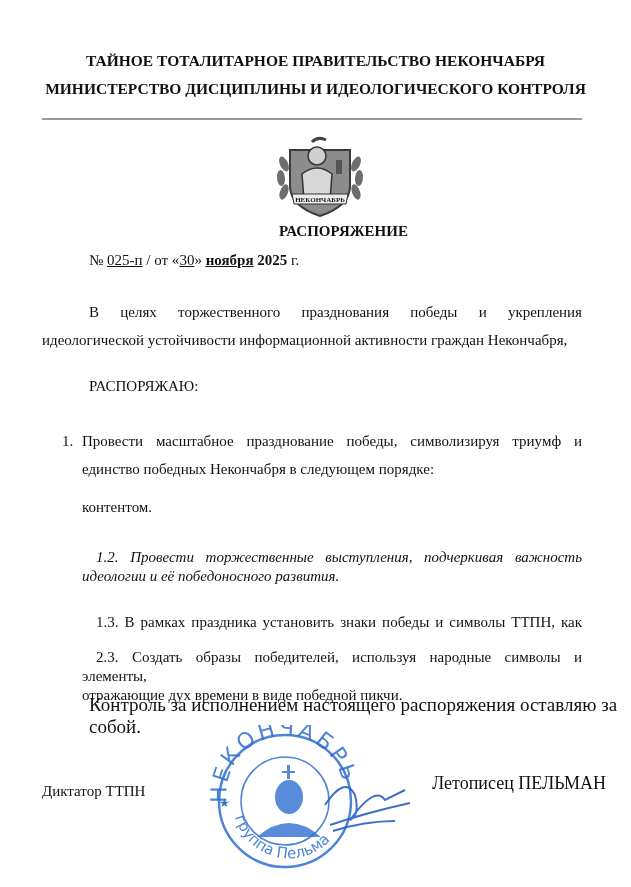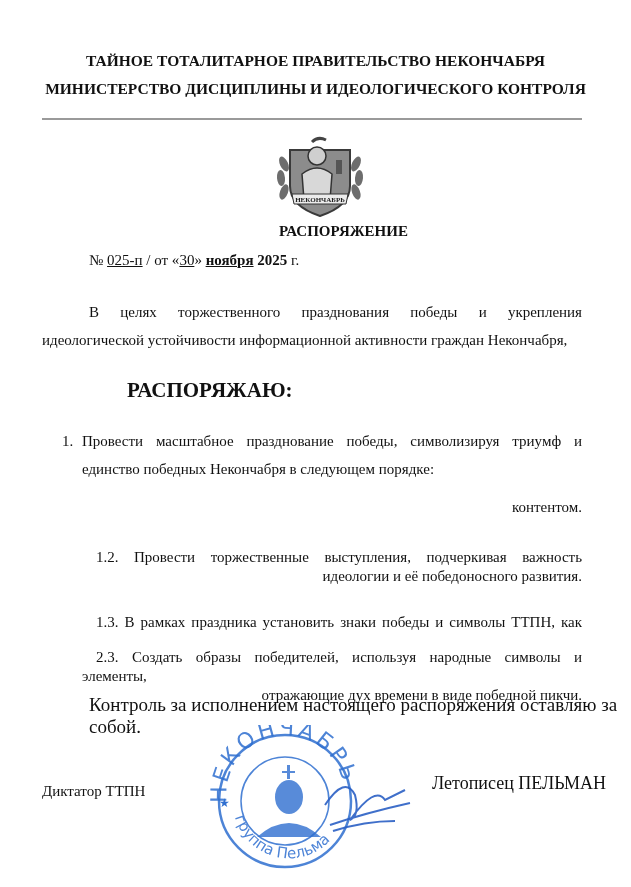--- a/index.html
+++ b/index.html
@@ -15,30 +15,30 @@
     }
     #hdr1 { top: 52px; }
     #hdr2 { top: 80px; }
     .rule { left: 42px; width: 540px; top: 118px; height: 0; border-top: 2px solid #9a9a9a; }
     .emblem { left: 272px; top: 134px; width: 96px; height: 86px; }
     .doc-title { left: 0; width: 631px; top: 223px; text-align: center; font-weight: bold; font-size: 15px; padding-left: 56px; box-sizing: border-box; }
     .order-line { left: 89px; top: 252px; font-size: 15px; }
     .order-line u { text-decoration: underline; }
     .p { font-size: 15px; line-height: 28px; }
     .intro { left: 42px; top: 298px; width: 540px; text-align: justify; text-indent: 47px; }
-    .decree { left: 89px; top: 378px; font-weight: bold; font-size: 21px; margin-left: 38px; }
+    .decree { left: 89px; top: 378px; font-weight: normal; font-size: 15px; }
     .item1 { left: 62px; top: 427px; width: 520px; }
     .item1 .num { position: absolute; left: 0; top: 0; }
     .item1 .txt { margin-left: 20px; text-align: justify; text-align-last: left; }
     .item1 .txt .l1 { display: block; text-align: justify; text-align-last: justify; }
     .sub { left: 82px; width: 500px; font-size: 15px; line-height: 19px; }
     .sub .first { display: block; text-align: justify; text-align-last: justify; text-indent: 14px; }
-    .sub .second { display: block; text-align: right; }
+    .sub .second { display: block; }
     #sub1 { top: 498px; }
-    #sub2 { top: 548px; }
+    #sub2 { top: 548px; font-style: italic; }
     #sub3 { top: 613px; }
     #sub4 { top: 648px; }
     .control { left: 89px; top: 694px; font-size: 19px; }
     .sig-left { left: 42px; top: 783px; font-size: 15px; }
     .sig-right { left: 432px; top: 773px; font-size: 18px; }
     .stamp { left: 205px; top: 725px; width: 210px; height: 150px; }
   </style>
 </head>
 <body>
 

